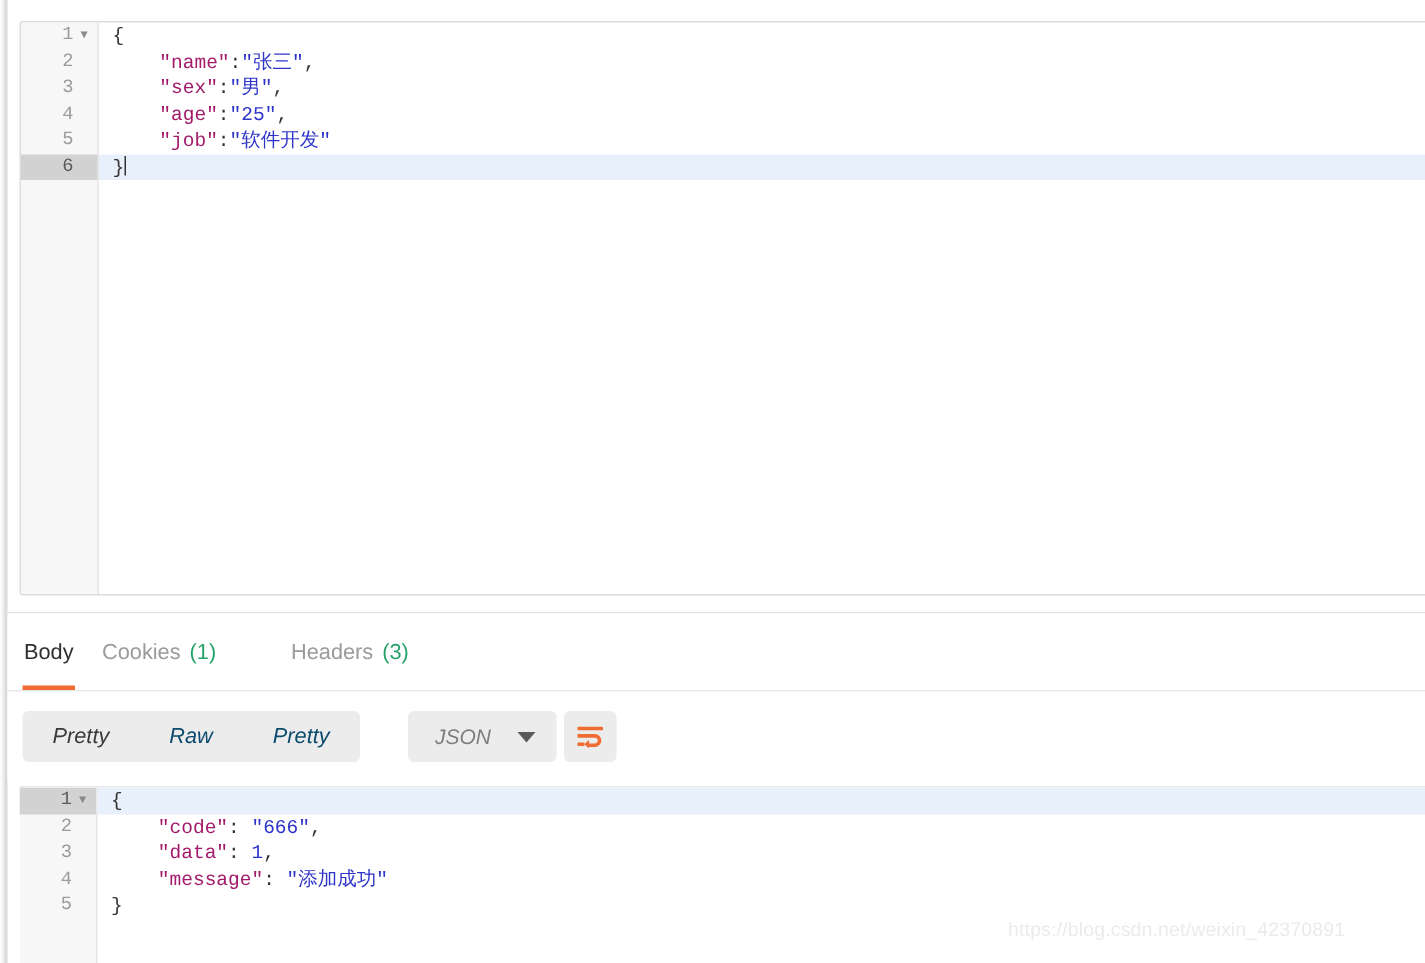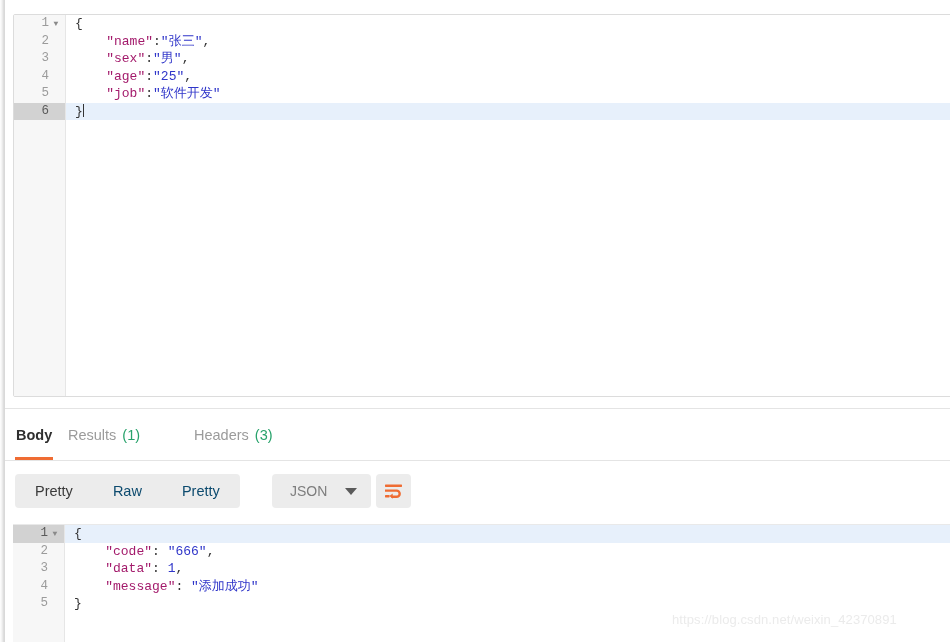--- a/index.html
+++ b/index.html
@@ -186,20 +186,21 @@
     background: #ffffff;
   }
   .seg-group {
     position: absolute;
     top: 13px;
     height: 34px;
     background: #ececec;
     border-radius: 4px;
     display: flex;
     align-items: center;
+    font-style: italic;
   }
   #format-group { left: 10px; }
   .seg {
     height: 34px;
     line-height: 34px;
     padding: 0 20px;
     font-size: 14.5px;
     color: #0c4a6e;
     cursor: pointer;
   }
@@ -271,26 +272,26 @@
       <div class="ln-row"><div class="ln-num">3</div><div class="ln-code"><span class="txt p">    </span><span class="txt k">"sex"</span><span class="txt p">:</span><span class="txt s">"男"</span><span class="txt p">,</span></div></div>
       <div class="ln-row"><div class="ln-num">4</div><div class="ln-code"><span class="txt p">    </span><span class="txt k">"age"</span><span class="txt p">:</span><span class="txt s">"25"</span><span class="txt p">,</span></div></div>
       <div class="ln-row"><div class="ln-num">5</div><div class="ln-code"><span class="txt p">    </span><span class="txt k">"job"</span><span class="txt p">:</span><span class="txt s">"软件开发"</span></div></div>
       <div class="ln-row active"><div class="ln-num">6</div><div class="ln-code"><span class="txt b">}</span><span class="caret"></span></div></div>
     </div>
 </div>
 
 <div class="pane-divider"></div>
 
 <div id="response-tabs">
-    <div class="tab active" style="left: 10px; font-weight: bold;">
+    <div class="tab active" style="left: 10px;">
       <span>Body</span>
       <span class="bar"></span>
     </div>
     <div class="tab" style="left: 62px;">
-      <span>Results</span>
+      <span>Cookies</span>
       <span class="count">(1)</span>
       <span class="bar"></span>
     </div>
     <div class="tab" style="left: 168px; margin-left: 20px;">
       <span>Headers</span>
       <span class="count">(3)</span>
       <span class="bar"></span>
     </div>
   </div>
 

